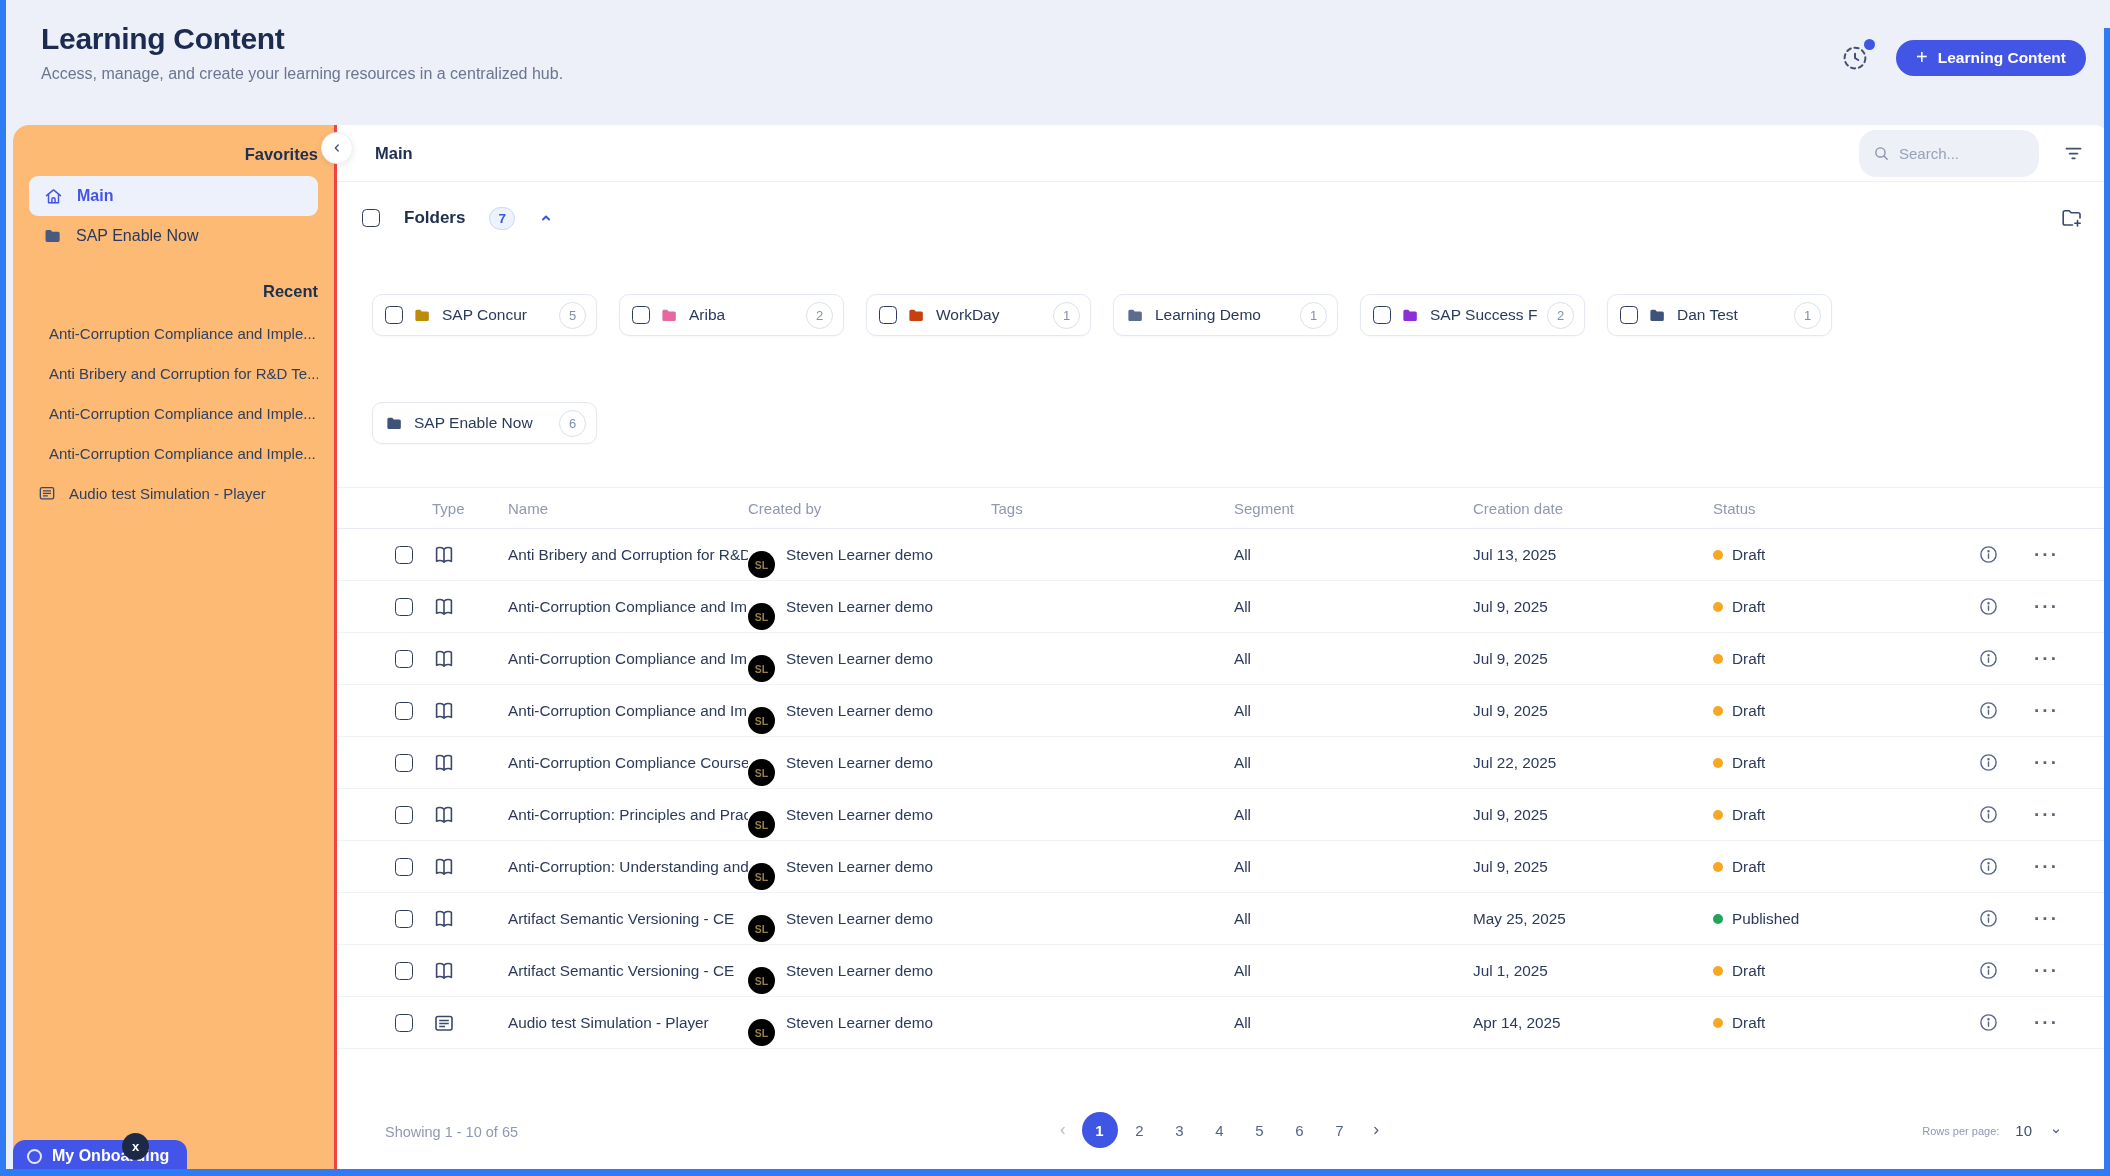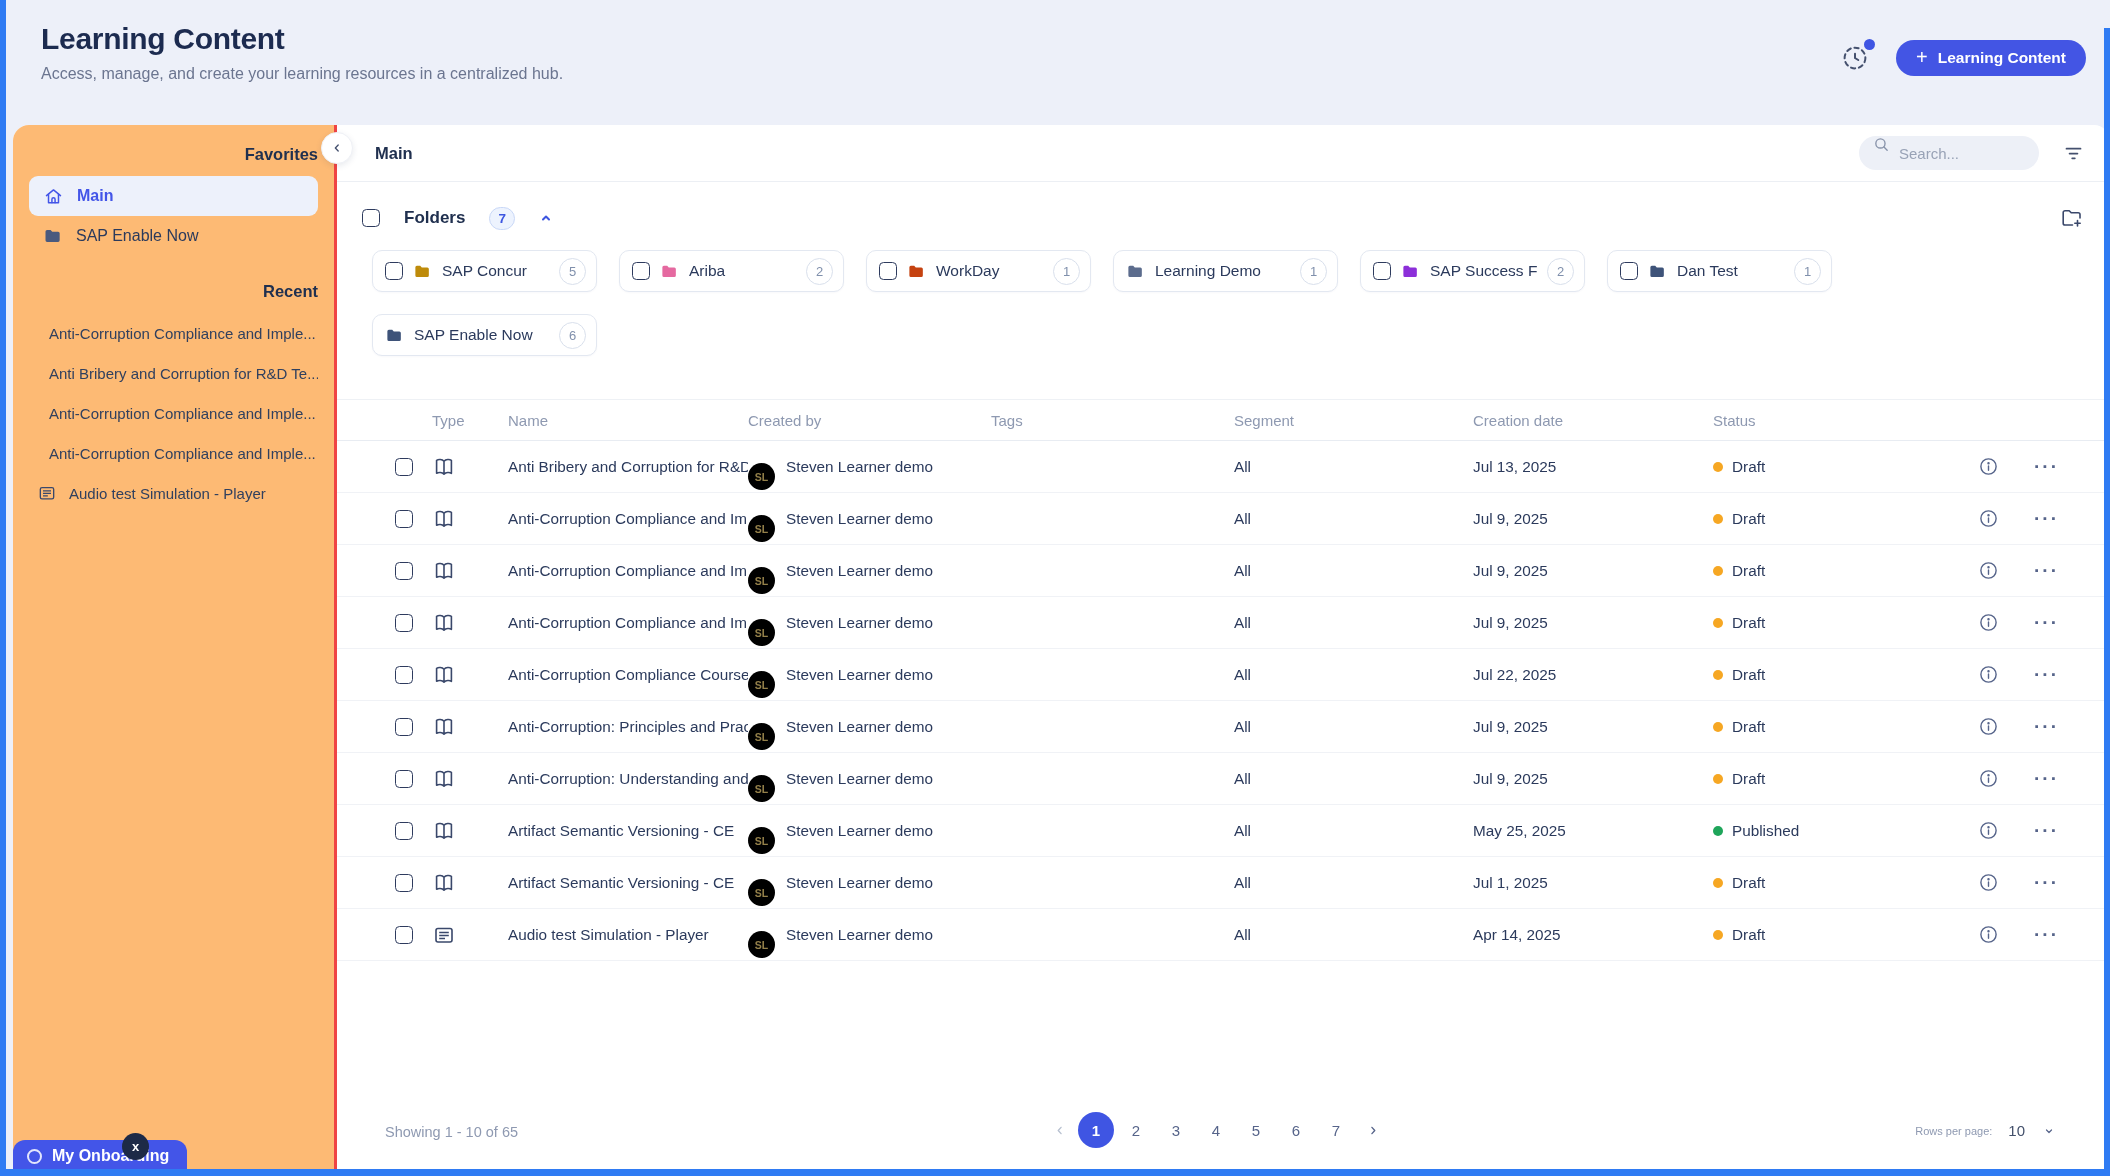--- a/index.html
+++ b/index.html
@@ -27,51 +27,51 @@
   .recent-heading { margin-top:26px; }
   .recent-item { display:flex; align-items:center; gap:12px; height:40px; padding:0 8px; font-size:15px; color:#31405E; white-space:nowrap; overflow:hidden; cursor:pointer; }
   .collapse-btn { position:absolute; left:-16px; top:7px; width:32px; height:32px; border-radius:50%; background:#fff; border:1px solid #EFF1F6; box-shadow:0 2px 6px rgba(30,45,90,.10); display:flex; align-items:center; justify-content:center; cursor:pointer; z-index:6; }
   .collapse-anchor { position:absolute; left:324px; top:0; width:0; height:0; }
 
   
   .main { flex:1; position:relative; display:flex; flex-direction:column; min-width:0; }
   .topbar { height:57px; border-bottom:1px solid #ECEFF4; display:flex; align-items:center; padding:0 26px 0 38px; }
   .breadcrumb { font-size:16.5px; font-weight:700; color:#20304F; }
   .topbar-right { margin-left:auto; display:flex; align-items:center; gap:24px; }
-  .search-pill { width:180px; height:34px; background:#EDF0F7; border-radius:17px; display:flex; gap:9px; padding:0 14px; }
+  .search-pill { width:180px; height:47px; background:#EDF0F7; border-radius:17px; display:flex; align-items:center; gap:9px; padding:0 14px; }
   .search-pill input { border:none; outline:none; background:transparent; font-family:inherit; font-size:15px; color:#43506B; width:120px; }
   .search-pill input::placeholder { color:#98A2B6; }
 
   .sec-head { display:flex; align-items:center; gap:24px; }
   .sec-label { font-size:17px; font-weight:700; color:#20304F; }
   .count-badge { height:23px; min-width:23px; padding:0 8px; border-radius:12px; border:1px solid #C9D8F7; background:#EDF3FE; color:#3D56E0; font-size:13.5px; font-weight:700; display:flex; align-items:center; justify-content:center; }
   .cb { width:18px; height:18px; border:1.6px solid #2E3B5E; border-radius:4.5px; background:#fff; display:inline-block; flex:none; cursor:pointer; }
 
   .folders-sec { padding:24px 26px 0 25px; }
   .add-folder { margin-left:auto; cursor:pointer; display:flex; }
   .cards { margin:20px 0 0 10px; display:flex; flex-wrap:wrap; gap:22px; max-width:1530px; }
-  .fcard { width:225px; height:42px; background:#fff; border:1px solid #E3E8F1; border-radius:10px; display:flex; align-items:center; gap:10px; padding:0 10px 0 12px; box-shadow:0 1px 2px rgba(30,45,90,.03); cursor:pointer; }
+  .fcard { width:225px; height:42px; background:#fff; border:1px solid #E3E8F1; border-radius:10px; display:flex; align-items:center; gap:10px; padding:0 10px 0 12px; box-shadow:0 1px 2px rgba(30,45,90,.03); cursor:pointer;margin-top:44px; }
   .fcard .fname { font-size:15.5px; color:#2B3A5C; white-space:nowrap; overflow:hidden; flex:1; }
   .fcount { width:27px; height:27px; border-radius:50%; border:1px solid #D9E0EC; color:#8090AC; font-size:13px; display:flex; align-items:center; justify-content:center; flex:none; }
 
   .content-sec { margin-top:27px; }
   .content-sec .sec-head { padding-left:25px; }
   .thead, .trow { display:grid; grid-template-columns:95px 76px 240px 243px 243px 239px 240px 265px 50px 1fr; align-items:center; }
   .thead { height:42px; margin-top:16px; border-top:1px solid #EEF1F5; border-bottom:1px solid #E8ECF2; color:#8E99B1; font-size:15px; }
   .trow { height:52px; border-bottom:1px solid #F0F2F6; font-size:15.3px; color:#2B3A5C; }
   .c-check { padding-left:58px; display:flex; }
   .c-name { white-space:nowrap; overflow:hidden; }
   .c-creator { display:flex; align-items:center; gap:11px; white-space:nowrap; overflow:hidden; }
   .avatar { width:27px; height:27px; border-radius:50%; background:#000000; color:#94804A; font-size:10.5px; font-weight:700; display:flex; align-items:center; justify-content:center; flex:none;margin-top:20px; }
   .c-status { display:flex; align-items:center; gap:9px; }
   .c-info { display:flex; cursor:pointer; }
   .c-more { font-size:19px; letter-spacing:2px; color:#56648A; font-weight:700; cursor:pointer; padding-left:6px; }
 
   
-  .pagination { position:absolute; left:0; right:15px; bottom:24px; height:40px; }
+  .pagination { position:absolute; left:0; right:8px; bottom:24px; height:40px; }
   .showing { position:absolute; left:48px; top:12px; font-size:14.5px; color:#8E99B1; }
   .pages { position:absolute; left:0; right:0; top:0; display:flex; justify-content:center; align-items:center; gap:4px; }
   .pg { width:36px; height:36px; border-radius:50%; display:flex; align-items:center; justify-content:center; font-size:15px; color:#56648A; cursor:pointer; }
   .pg.active { background:#3F55E3; color:#fff; font-weight:700; }
   .pg-arrow { width:30px; height:36px; display:flex; align-items:center; justify-content:center; cursor:pointer; }
   .rpp { position:absolute; right:40px; top:10px; display:flex; align-items:center; gap:16px; }
   .rpp-label { font-size:11px; color:#8E99B1; }
   .rpp-value { font-size:15px; color:#43506B; display:flex; align-items:center; gap:18px; cursor:pointer; }
 
   

